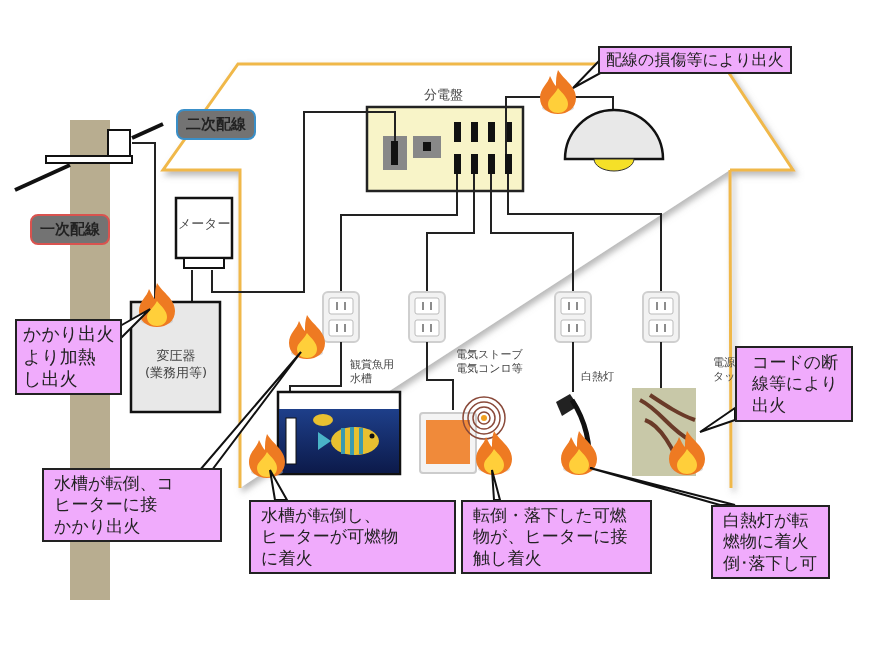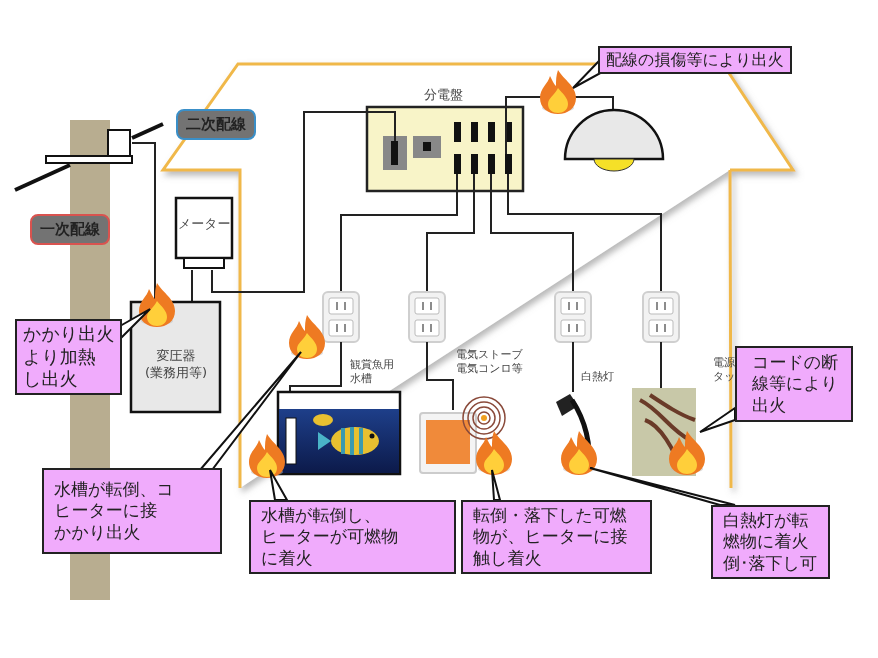--- a/index.html
+++ b/index.html
@@ -170,21 +170,21 @@
 <div class="tag" style="left:30px;top:214px;border:2px solid #d9534f;">一次配線</div>
 
 <div class="callout" style="left:598px;top:46px;font-size:16px;padding:2px 6px;border-width:2.5px;">
   <span class="callout-line">配線の損傷等により出火</span>
 </div>
 <div class="callout" style="left:15px;top:319px;font-size:18px;padding:2px 6px;">
   <span class="callout-line">かかり出火</span>
   <span class="callout-line">より加熱</span>
   <span class="callout-line">し出火</span>
 </div>
-<div class="callout" style="left:42px;top:468px;width:180px;font-size:17px;padding:9px 10px;">
+<div class="callout" style="left:42px;top:468px;width:180px;font-size:17px;padding:3px 10px;">
   <span class="callout-line">水槽が転倒、コ</span>
   <span class="callout-line">ヒーターに接</span>
   <span class="callout-line">かかり出火</span>
 </div>
 <div class="callout" style="left:249px;top:500px;width:207px;font-size:17px;padding:3px 10px;">
   <span class="callout-line">水槽が転倒し、</span>
   <span class="callout-line">ヒーターが可燃物</span>
   <span class="callout-line">に着火</span>
 </div>
 <div class="callout" style="left:461px;top:500px;width:191px;font-size:17px;padding:3px 10px;">

